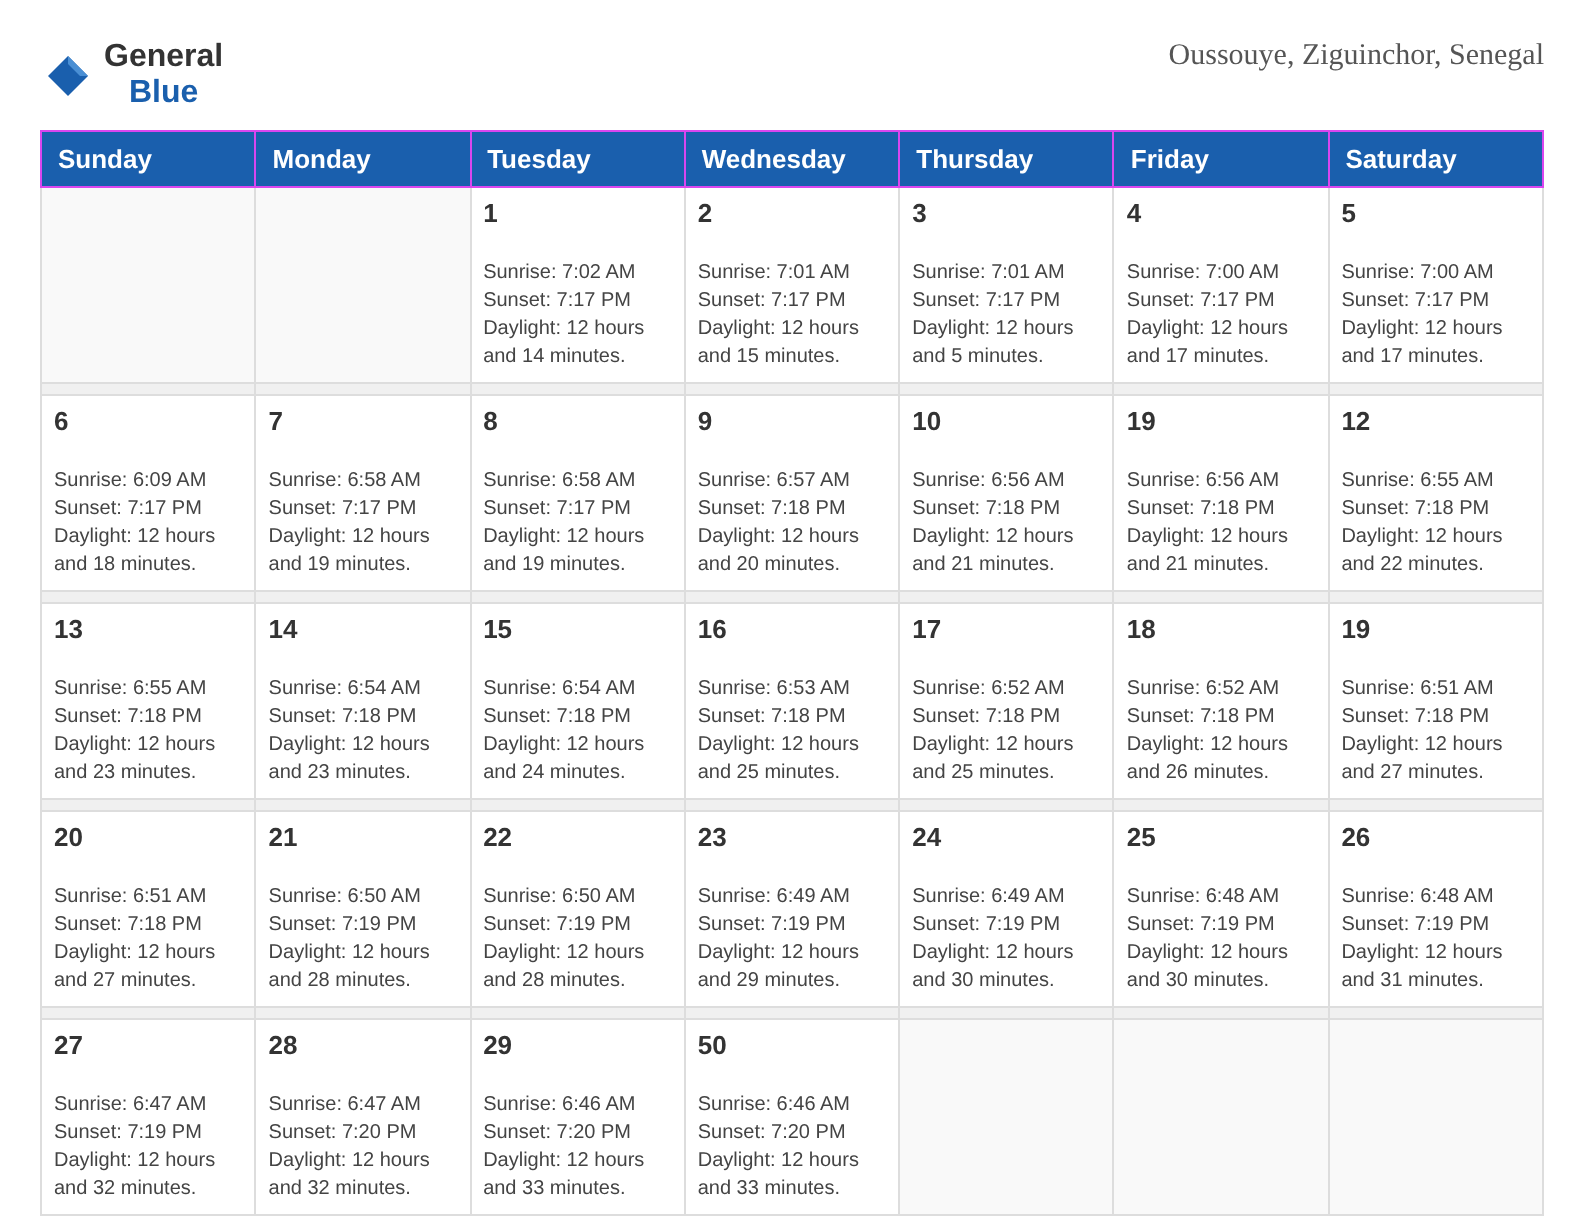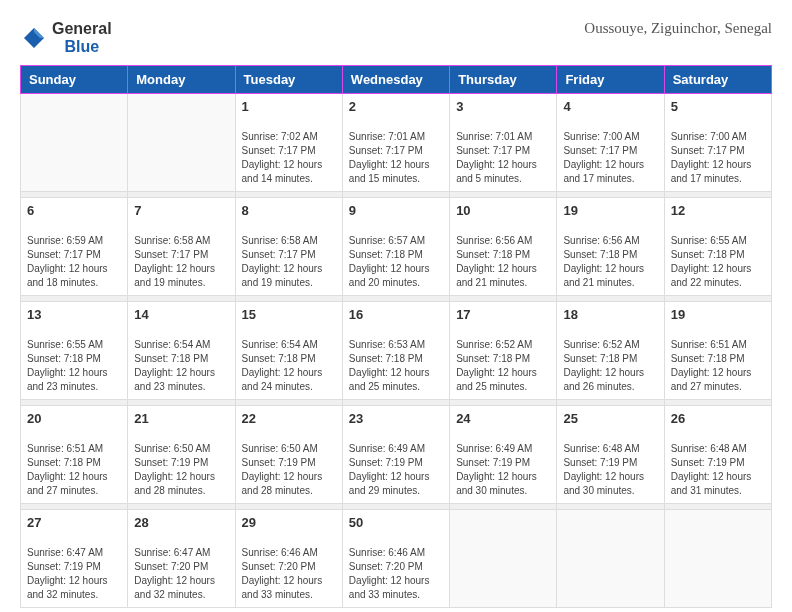--- a/index.html
+++ b/index.html
@@ -153,21 +153,21 @@
         <td></td>
         <td></td>
         <td></td>
         <td></td>
         <td></td>
         <td></td>
       </tr>
       <tr>
         <td>
           <span class="day-number">6</span>
-          <div class="day-info"><span>Sunrise: 6:59 AM</span><br><span>Sunset: 7:17 PM</span><br><span>Daylight: 12 hours and 18 minutes.</span></div>
+          <div class="day-info"><span>Sunrise: 6:09 AM</span><br><span>Sunset: 7:17 PM</span><br><span>Daylight: 12 hours and 18 minutes.</span></div>
         </td>
         <td>
           <span class="day-number">7</span>
           <div class="day-info"><span>Sunrise: 6:58 AM</span><br><span>Sunset: 7:17 PM</span><br><span>Daylight: 12 hours and 19 minutes.</span></div>
         </td>
         <td>
           <span class="day-number">8</span>
           <div class="day-info"><span>Sunrise: 6:58 AM</span><br><span>Sunset: 7:17 PM</span><br><span>Daylight: 12 hours and 19 minutes.</span></div>
         </td>
         <td>

